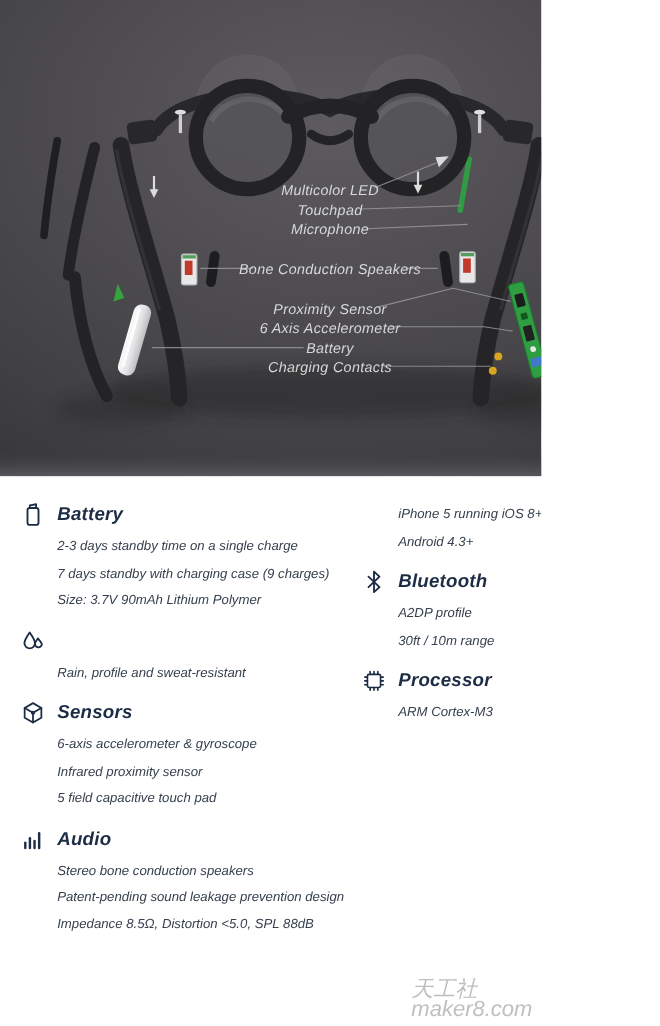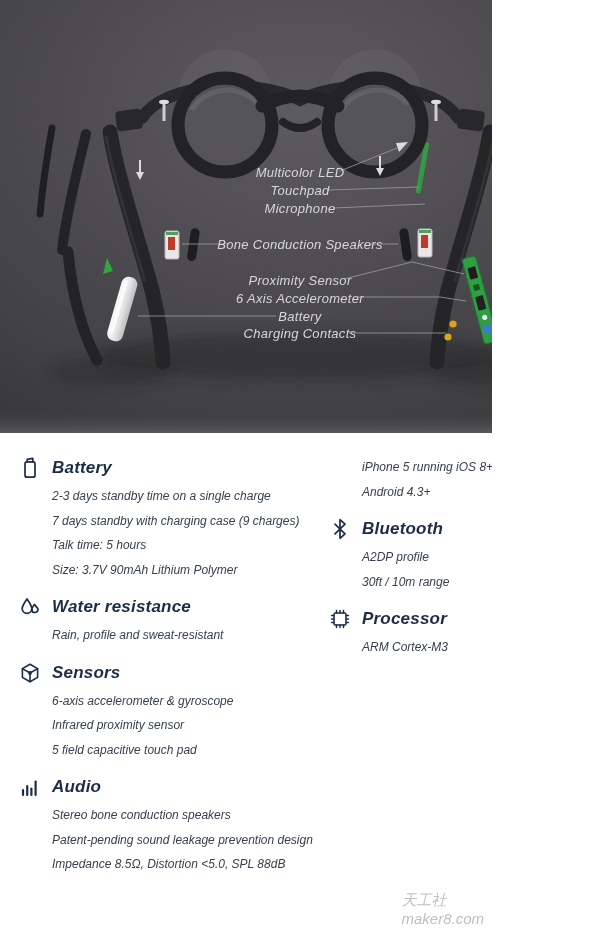--- a/index.html
+++ b/index.html
@@ -25,21 +25,21 @@
   .spec-icon{width:34px;flex:0 0 34px;display:flex;align-items:center;}
   .spec-icon svg{display:block;}
   .spec-title{
     margin:0;font-size:17px;font-weight:700;color:#1d2c45;letter-spacing:.2px;
   }
   .spec-lines{margin-left:34px;}
   .spec-lines p{margin:0;font-size:12px;line-height:24.5px;color:#36404e;}
   
   .watermark{
     position:absolute;right:8px;bottom:5px;text-align:left;color:#bfbfbf;
-    font-size:15px;line-height:19px;
+    font-size:20px;line-height:19px;
   }
 </style>
 </head>
 <body>
 
 <div class="screen">
 
   <div class="photo">
     <svg width="600" height="433" viewBox="0 0 600 433">
       <defs>
@@ -180,34 +180,32 @@
           <svg width="24" height="24" viewBox="0 0 24 24" fill="none" stroke="#1d2c45" stroke-width="1.7" stroke-linecap="round" stroke-linejoin="round">
             <rect x="7" y="5.8" width="10" height="15.4" rx="2"></rect>
             <path d="M9.2,5.8 V3.4 L14.8,2.4 V5.8"></path>
           </svg>
         </span>
         <h3 class="spec-title">Battery</h3>
       </div>
       <div class="spec-lines">
         <p>2-3 days standby time on a single charge</p>
         <p>7 days standby with charging case (9 charges)</p>
-        <p>Talk time: 5 hours</p>
         <p>Size: 3.7V 90mAh Lithium Polymer</p>
       </div>
     </div>
 
     <div class="spec-section">
       <div class="spec-head">
         <span class="spec-icon">
           <svg width="24" height="24" viewBox="0 0 24 24" fill="none" stroke="#1d2c45" stroke-width="1.7" stroke-linecap="round" stroke-linejoin="round">
             <path d="M9,4 C6.2,8 4.2,11 4.2,13.6 a4.8,4.8 0 0 0 9.6,0 C13.8,11 11.8,8 9,4 Z"></path>
             <path d="M16.4,9.4 C14.9,11.4 13.8,13 13.8,14.4 a3.1,3.1 0 0 0 6.2,0 C20,13 18,11.4 16.4,9.4 Z"></path>
           </svg>
         </span>
-        <h3 class="spec-title">Water resistance</h3>
       </div>
       <div class="spec-lines">
         <p>Rain, profile and sweat-resistant</p>
       </div>
     </div>
 
     <div class="spec-section">
       <div class="spec-head">
         <span class="spec-icon">
           <svg width="24" height="24" viewBox="0 0 24 24" fill="none" stroke="#1d2c45" stroke-width="1.6" stroke-linecap="round" stroke-linejoin="round">

